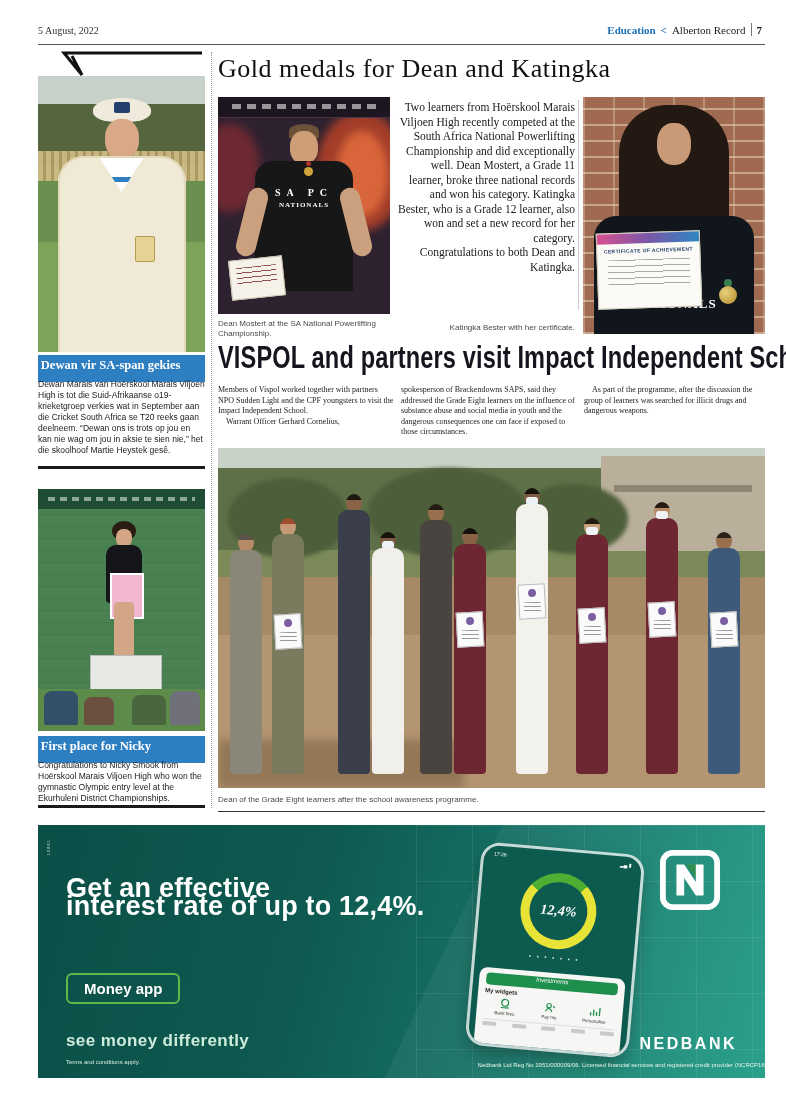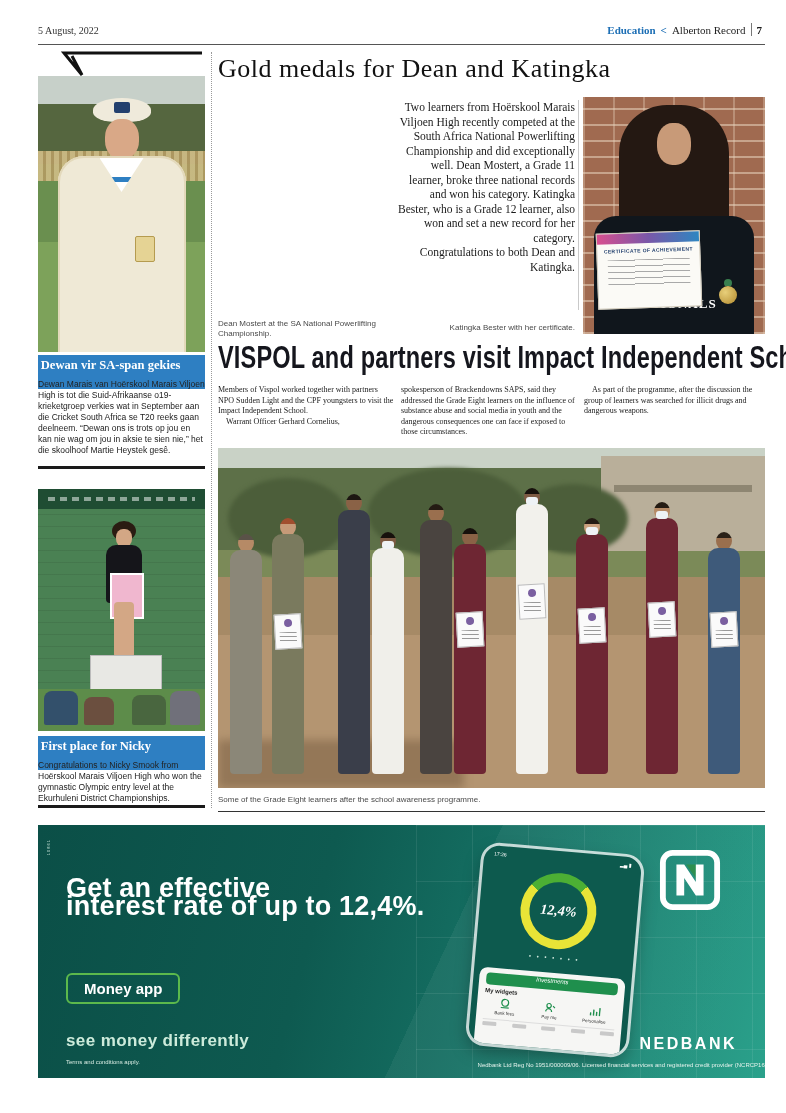--- a/index.html
+++ b/index.html
@@ -10,21 +10,21 @@
   .hdr-date{left:38px;top:25px;font-size:10px;color:#333;}
   .hdr-right{right:24px;top:23px;font-size:11px;display:flex;align-items:center;gap:5px;}
   .hdr-section{color:#1d6fb5;font-weight:bold;}
   .hdr-lt{color:#1d6fb5;font-weight:bold;}
   .hdr-mast{color:#222;}
   .hdr-div{width:1px;height:13px;background:#777;}
   .hdr-pg{font-weight:bold;}
   .hdr-rule{left:38px;top:44px;width:727px;height:1px;background:#555;}
   
   .dotted-sep{left:211px;top:52px;height:756px;border-left:1px dotted #9a9a9a;}
-  .banner{background:#2e7fc2;color:#fff;width:167px;height:34px;line-height:19px;
+  .banner{background:#2e7fc2;color:#fff;width:167px;height:27px;line-height:19px;
           font-size:13.5px;font-weight:bold;overflow:hidden;}
   .banner span{display:inline-block;transform:scaleX(.93);transform-origin:0 50%;
                white-space:nowrap;padding-left:3px;}
   .side-body{width:167px;font:8.5px/11px "Liberation Sans",sans-serif;color:#222;}
   .thick-rule{width:167px;height:3px;background:#1a1a1a;}
   
   .photo{position:absolute;overflow:hidden;background:#cfcfc8;}
   .cap{position:absolute;font:8px/10px "Liberation Sans",sans-serif;color:#4a4a4a;}
   
   .crk{background:linear-gradient(#c7d0c9 0 10%,#55663f 10% 27%,#6f7d4f 27% 32%,#6a8f4f 32% 60%,#7da25a 60% 100%);}
@@ -224,20 +224,40 @@
   </div>
 
   <div class="abs banner" style="left:38px;top:736px">
     <span>First place for Nicky</span>
   </div>
   <div class="abs side-body" style="left:38px;top:760px">Congratulations to Nicky Smook from Hoërskool Marais Viljoen High who won the gymnastic Olympic entry level at the Ekurhuleni District Championships.</div>
   <div class="abs thick-rule" style="left:38px;top:805px"></div>
 
   <div class="abs lead-hl">Gold medals for Dean and Katingka</div>
 
+  <div class="photo pwl" style="left:218px;top:97px;width:172px;height:217px">
+    <div class="fl3"></div>
+    <div class="fl1"></div>
+    <div class="fl2"></div>
+    <div class="topbar">
+        <i></i>
+      </div>
+    <div class="hair"></div>
+    <div class="face"></div>
+    <div class="shirt">
+      <div class="l1">SA  PC</div>
+      <div class="l2">NATIONALS</div>
+    </div>
+    <div class="medal"></div>
+    <div class="arm" style="left:24px;top:90px;transform:rotate(14deg)"></div>
+    <div class="arm" style="right:24px;top:90px;transform:rotate(-14deg)"></div>
+    <div class="cert">
+        <i></i>
+      </div>
+  </div>
 
   <div class="abs lead-body">
     <div>Two learners from Hoërskool Marais Viljoen High recently competed at the South Africa National Powerlifting Championship and did exceptionally well. Dean Mostert, a Grade 11 learner, broke three national records and won his category. Katingka Bester, who is a Grade 12 learner, also won and set a new record for her category.</div>
     <div>Congratulations to both Dean and Katingka.</div>
   </div>
   <div class="abs col-vline"></div>
 
   <div class="photo kat" style="left:583px;top:97px;width:182px;height:237px">
     <div class="hair"></div>
     <div class="face"></div>
@@ -301,21 +321,21 @@
     </div>
     <div class="person" style="left:426px;top:54px;height:272px;--hair:#241b13;--top:#6e2633;--skin:#b68a66">
       <i class="mask"></i>
       <i class="cert" style="top:100px"></i>
     </div>
     <div class="person" style="left:488px;top:84px;height:242px;--hair:#2a2118;--top:#3e5a7a;--skin:#9a6f4e">
       <i class="cert" style="top:80px"></i>
     </div>
   </div>
 
-  <div class="cap" style="left:218px;top:795px;width:400px">Some of the Grade Eight learners after the school awareness programme.</div>
+  <div class="cap" style="left:218px;top:795px;width:400px">Dean of the Grade Eight learners after the school awareness programme.</div>
   <div class="abs main-rule"></div>
 
   <div class="abs ad">
     <div class="grid"></div>
     <div class="sweep"></div>
     <div class="abs side-code">10861</div>
     <div class="abs h1">Get an effective</div>
     <div class="abs h2">interest rate of up to 12,4%.</div>
     <div class="abs tagline">see money differently</div>
     <div class="abs btn">Money app</div>

